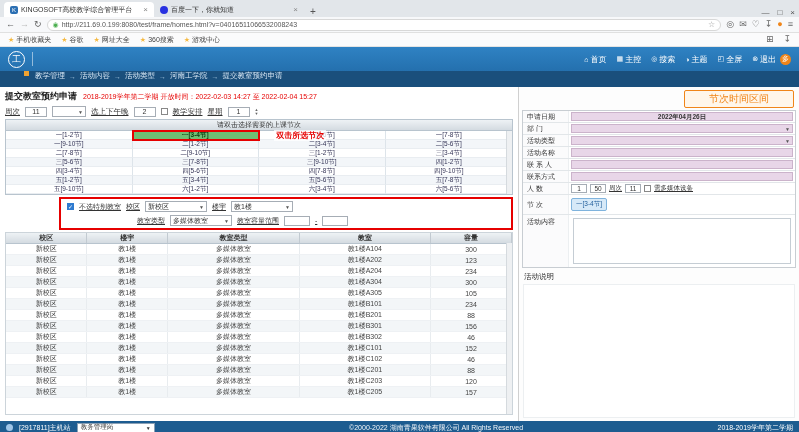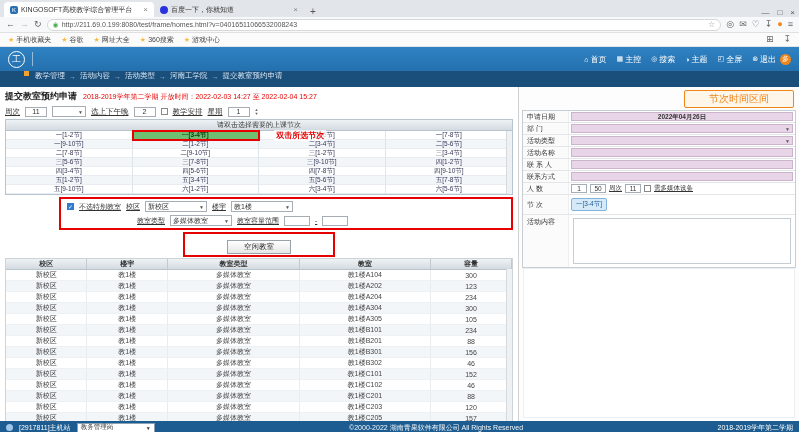--- a/index.html
+++ b/index.html
@@ -345,25 +345,20 @@
             <span>多媒体教室</span>
             <span class="caret">▼</span>
           </span>
           <span class="lbl">教室容量范围</span>
           <span class="mini-input cap-input"></span>
           <span class="lbl">-</span>
           <span class="mini-input cap-input"></span>
         </div>
       </div>
 
-      <div class="free-row">
-        <span class="free-outline">
-          <button class="free-btn">空闲教室</button>
-        </span>
-      </div>
 
       <div class="rooms-wrap">
         <table class="rooms">
           <thead>
               <tr>
                 <th>校区</th>
                 <th>楼宇</th>
                 <th>教室类型</th>
                 <th>教室</th>
                 <th>容量</th>
@@ -538,20 +533,21 @@
           </span>
         </div>
         <div class="form-row xtall">
           <span class="form-label">活动内容</span>
           <span class="form-value">
               <span class="content-area"></span>
             </span>
         </div>
       </div>
 
+      <div class="note-label">活动说明</div>
       <div class="note-box"></div>
     </div>
   </div>
 
   <div class="footer">
     <span class="user-ico"></span>
     <span class="footer-left">[2917811]主机站</span>
     <span class="role-select">
       <span>教务管理岗</span>
       <span class="caret">▼</span>

